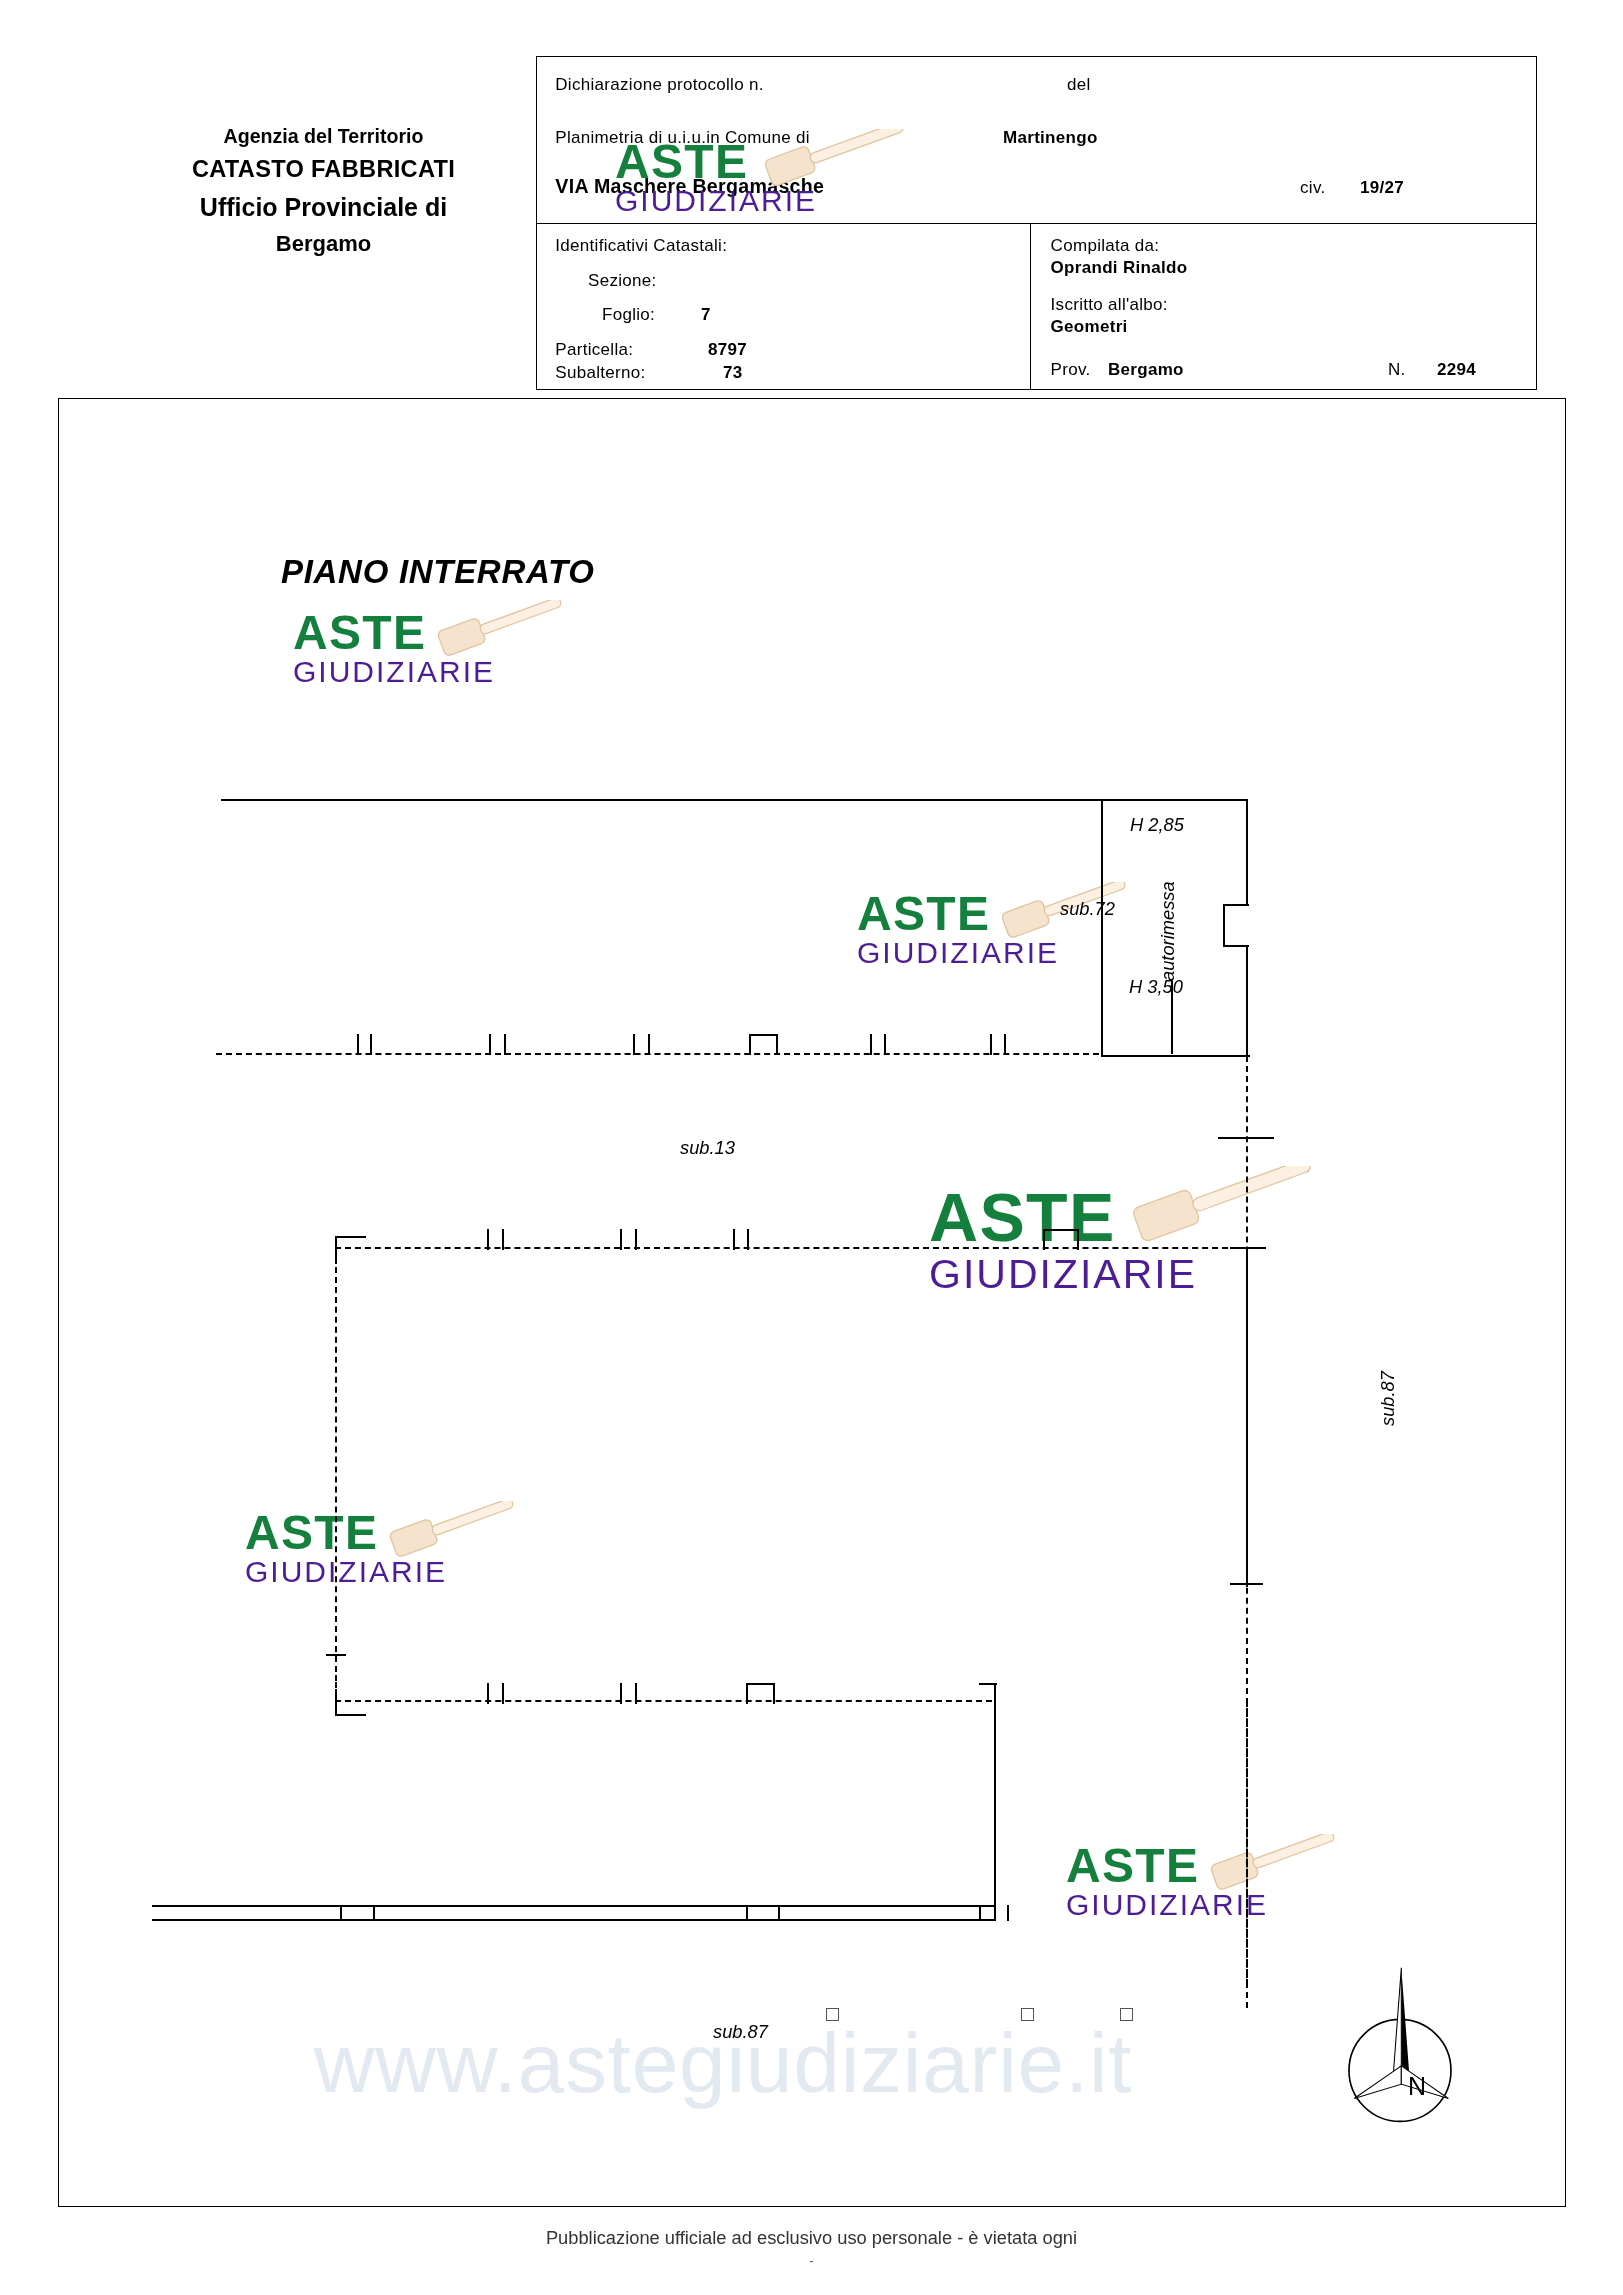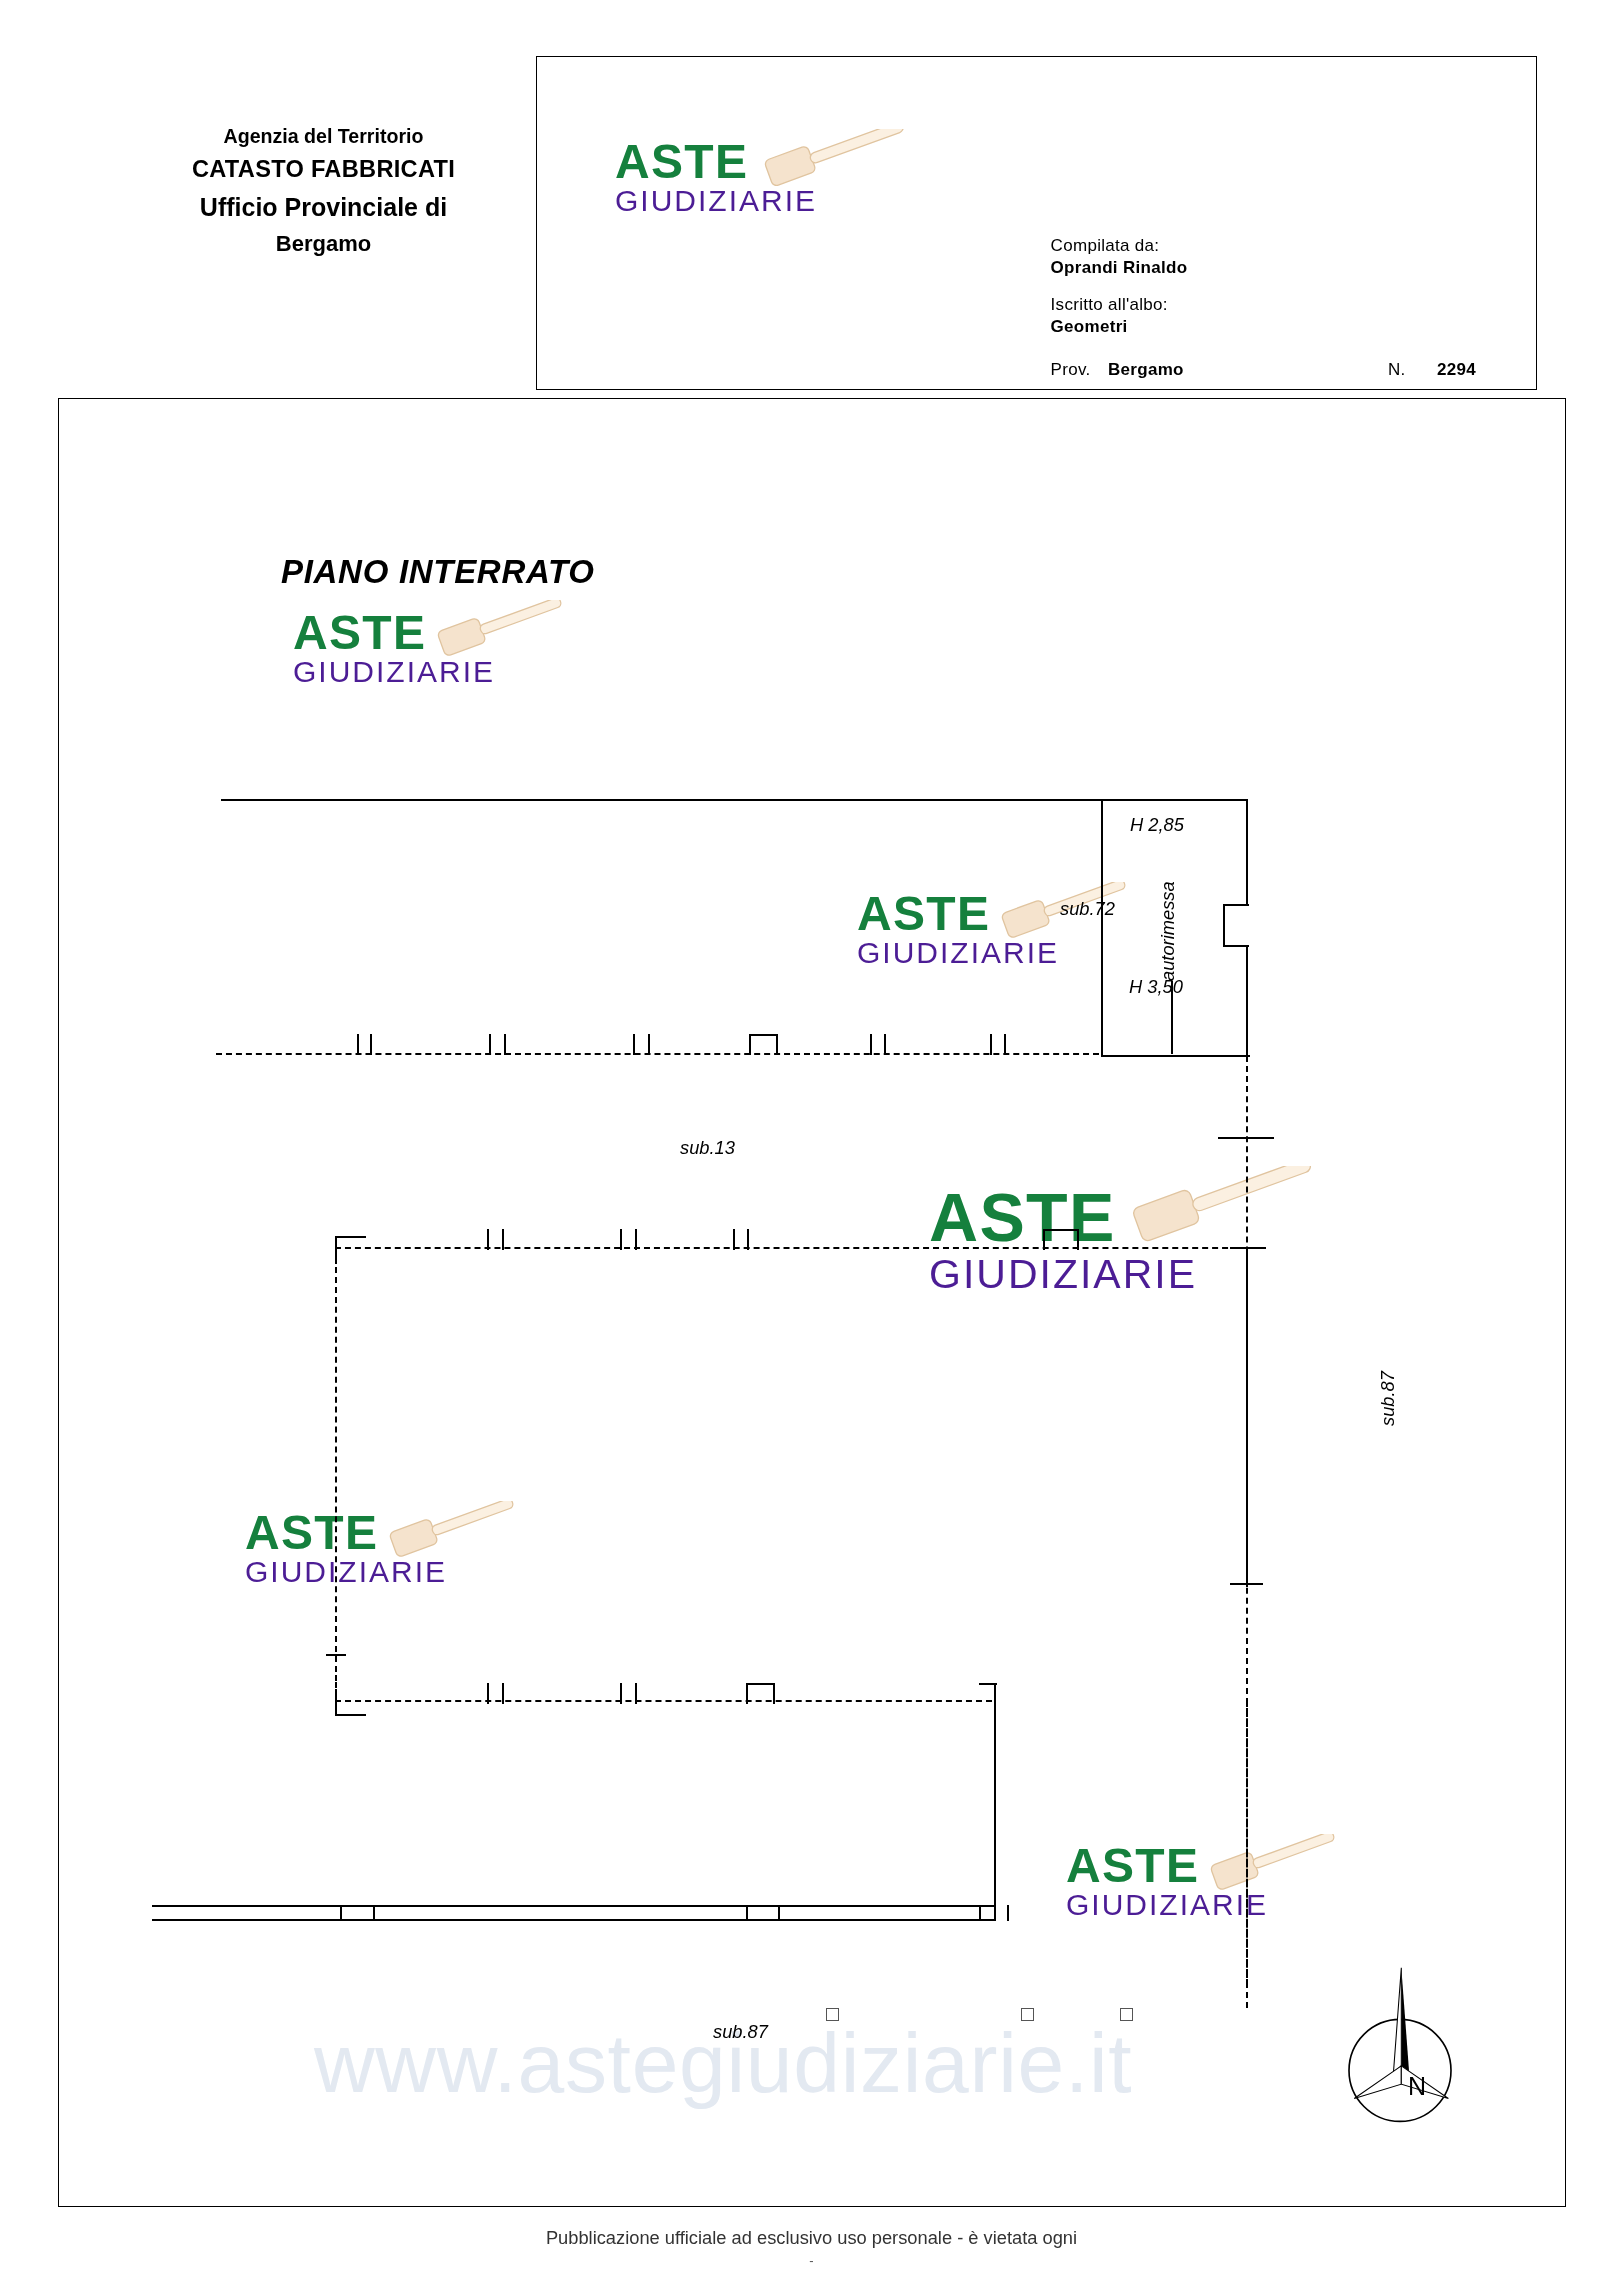--- a/index.html
+++ b/index.html
@@ -61,21 +61,41 @@
 <div class="page">
 
   <div class="agency">
     <div class="l1">Agenzia del Territorio</div>
     <div class="l2">CATASTO FABBRICATI</div>
     <div class="l3">Ufficio Provinciale di</div>
     <div class="l4">Bergamo</div>
   </div>
 
   <div class="hdr mono">
-
+    <div class="row1">
+      <span class="line" style="left:18.3px;top:18.3px;">Dichiarazione protocollo n.</span>
+      <span class="line" style="left:530px;top:18.3px;">del</span>
+      <span class="line" style="left:18.3px;top:71px;">Planimetria di u.i.u.in Comune di</span>
+      <span class="line bold" style="left:466px;top:71px;">Martinengo</span>
+      <span class="line big bold" style="left:18.3px;top:118px;">VIA Maschere Bergamasche</span>
+      <span class="line" style="left:763px;top:121px;">civ.</span>
+      <span class="line bold" style="left:823px;top:121px;">19/27</span>
+    </div>
+
+    <div class="cellL">
+      <span class="line" style="left:18.3px;top:11.8px;">Identificativi Catastali:</span>
+      <span class="line" style="left:51px;top:47px;">Sezione:</span>
+      <span class="line bold" style="left:196px;top:47px;"></span>
+      <span class="line" style="left:65px;top:81px;">Foglio:</span>
+      <span class="line bold" style="left:164px;top:81px;">7</span>
+      <span class="line" style="left:18.3px;top:116px;">Particella:</span>
+      <span class="line bold" style="left:171px;top:116px;">8797</span>
+      <span class="line" style="left:18.3px;top:139px;">Subalterno:</span>
+      <span class="line bold" style="left:186px;top:139px;">73</span>
+    </div>
 
     <div class="cellR">
       <span class="line" style="left:19.6px;top:11.8px;">Compilata da:</span>
       <span class="line bold" style="left:19.6px;top:34px;">Oprandi Rinaldo</span>
       <span class="line" style="left:19.6px;top:71px;">Iscritto all'albo:</span>
       <span class="line bold" style="left:19.6px;top:93px;">Geometri</span>
       <span class="line" style="left:19.6px;top:136px;">Prov.</span>
       <span class="line bold" style="left:77px;top:136px;">Bergamo</span>
       <span class="line" style="left:357px;top:136px;">N.</span>
       <span class="line bold" style="left:406px;top:136px;">2294</span>

